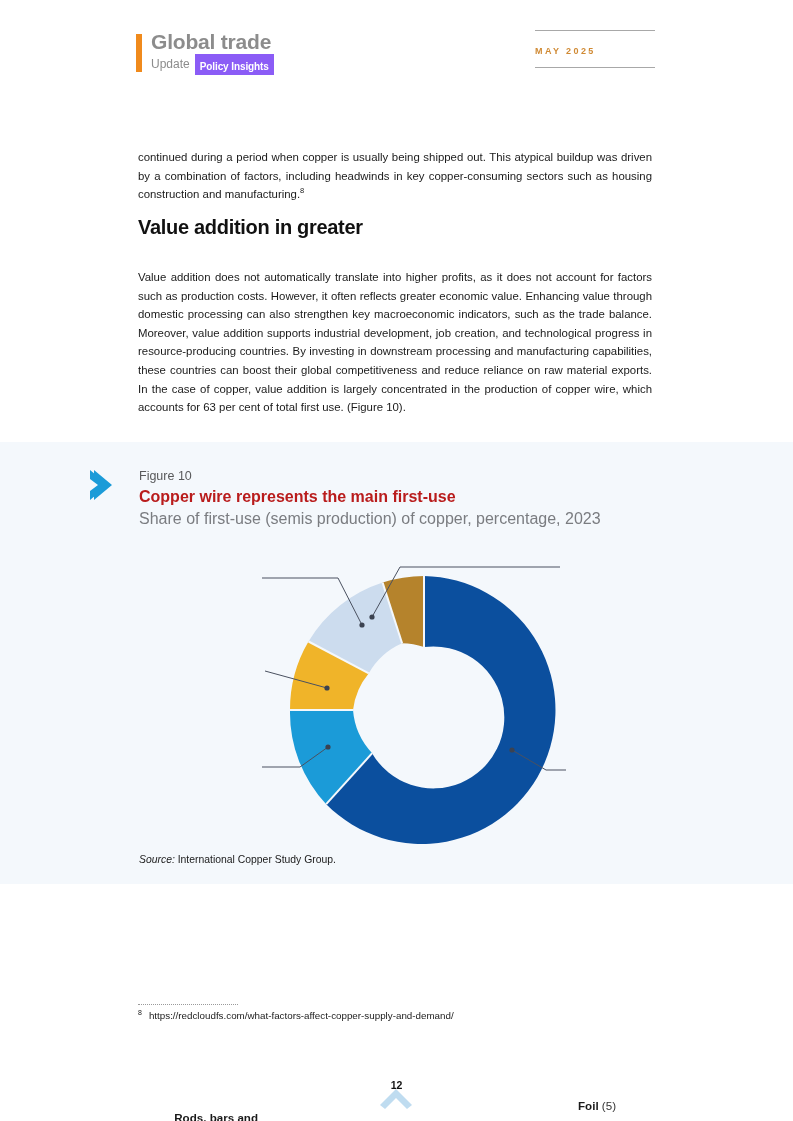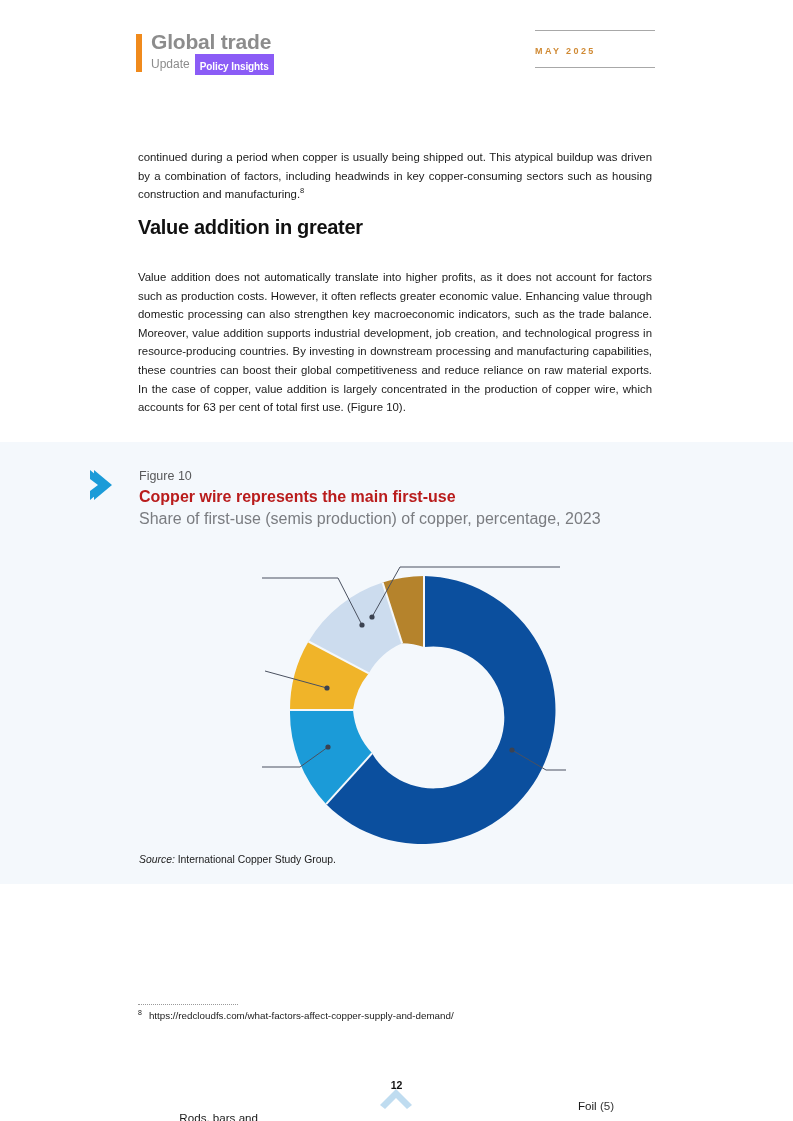--- a/index.html
+++ b/index.html
@@ -42,21 +42,21 @@
   .fig-arrow{position:absolute;left:88px;top:468px;width:26px;height:34px;}
   .fig-head{position:absolute;left:139px;top:468px;width:520px;}
   .fig-num{font-size:12.5px;font-weight:normal;color:#58595b;line-height:17px;}
   .fig-title{font-size:16px;font-weight:bold;color:#b91c1c;line-height:19px;margin-top:2px;}
   .fig-sub{font-size:16px;color:#7a7c80;line-height:18px;margin-top:4px;}
 
   .chartwrap{position:absolute;left:0;top:540px;width:793px;height:320px;}
   .chart-svg{position:absolute;left:0;top:0;}
 
   .lbl{position:absolute;font-size:11.6px;color:#1a1a1a;line-height:16.5px;}
-  .lbl b{font-weight:normal;margin-top:48px;}
+  .lbl b{font-weight:bold;margin-top:48px;}
   .lbl .v{font-weight:normal;color:#333;}
   .lbl-r{text-align:right;}
   .lbl-l{text-align:left;}
 
   .source{position:absolute;left:139px;top:854px;font-size:10.4px;color:#1a1a1a;}
   .source i{font-style:italic;}
 
   
   .fn-rule{position:absolute;left:138px;top:1004px;width:100px;
     border-top:1px dotted #9a9a9a;}

